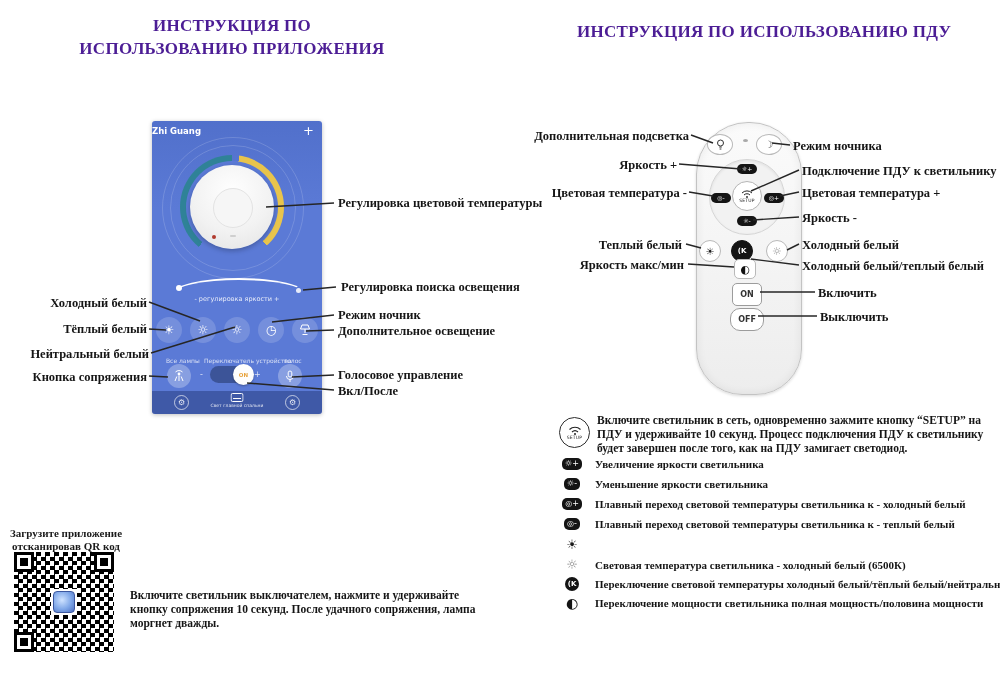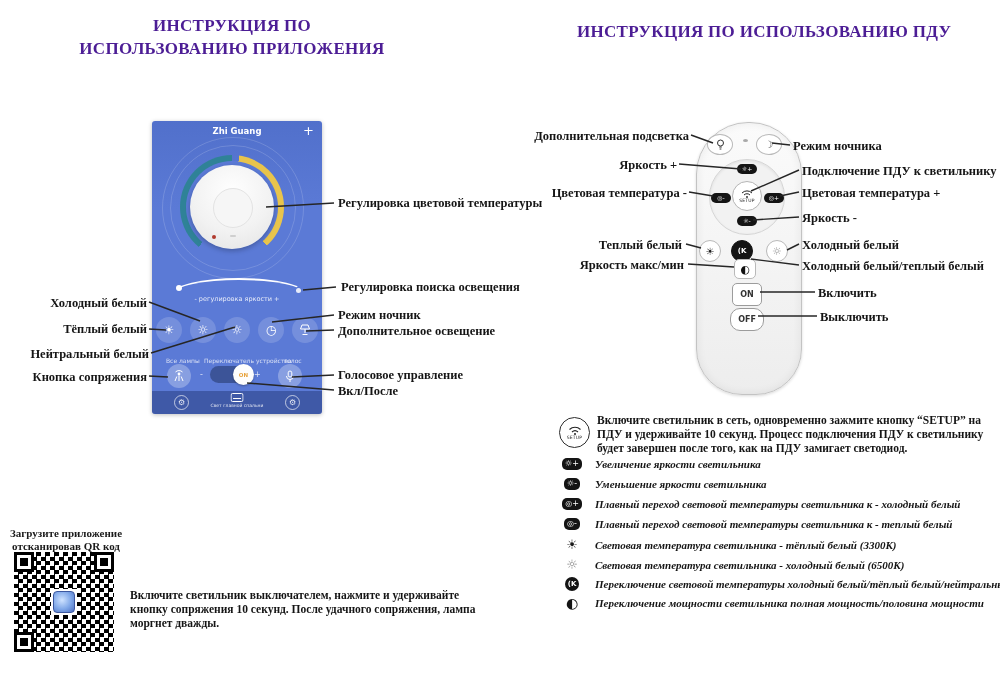--- a/index.html
+++ b/index.html
@@ -5,21 +5,21 @@
   html,body{margin:0;padding:0;background:#fff;}
   .page{position:relative;width:1000px;height:678px;background:#ffffff;overflow:hidden;
         font-family:"Liberation Serif",serif;color:#1b1b1b;}
   svg{display:block}
   .title{position:absolute;font-weight:bold;font-size:17px;letter-spacing:.3px;text-align:center;line-height:23px;color:#4c1d95;}
   .lb{position:absolute;font-weight:bold;font-size:12.5px;white-space:nowrap;color:#151515;}
   .lb.r{text-align:right;}
   
   .app{position:absolute;left:152px;top:121px;width:170px;height:293px;border-radius:3px;overflow:hidden;
        background:linear-gradient(180deg,#5170cb 0%,#5b7ad6 30%,#5b7ad6 100%);box-shadow:0 1px 4px rgba(0,0,0,.25);}
-  .app-header{position:absolute;left:0;top:0;width:100%;height:20px;display:flex;align-items:center;justify-content:center;}
+  .app-header{position:absolute;left:0;top:0;width:100%;height:20px;display:flex;align-items:center;justify-content:flex-start;}
   .app-title{color:#fff;font-family:"DejaVu Sans",sans-serif;font-size:8.5px;font-weight:bold;}
   .app-add{position:absolute;right:8px;top:2px;color:#fff;font-size:13px;font-family:"DejaVu Sans",sans-serif;}
   .glow{position:absolute;border:1px solid rgba(255,255,255,.16);border-radius:50%;}
   .ring{position:absolute;left:28px;top:34px;width:104px;height:104px;border-radius:50%;
         background:conic-gradient(from 8deg,#e8c44c 0deg 130deg,rgba(0,0,0,0) 130deg 212deg,#2f8297 212deg 352deg,rgba(0,0,0,0) 352deg 360deg);}
   .ring-hole{position:absolute;left:6px;top:6px;width:92px;height:92px;border-radius:50%;background:#5b7ad6;}
   .knob{position:absolute;left:38px;top:44px;width:84px;height:84px;border-radius:50%;
         background:radial-gradient(circle at 50% 32%,#ffffff 0%,#f2f2f2 55%,#e2e2e2 100%);box-shadow:0 2px 5px rgba(0,0,0,.25);}
   .knob-inner{position:absolute;left:23px;top:23px;width:38px;height:38px;border-radius:50%;background:#f6f6f6;border:1px solid #e3e3e3;}
   .knob-mark{position:absolute;left:40px;bottom:12px;width:6px;height:2px;background:#cfcfcf;border-radius:1px;}
@@ -67,21 +67,21 @@
              display:flex;flex-direction:column;align-items:center;justify-content:center;background:#fff;}
   .note-text{position:absolute;left:597px;top:414px;width:392px;font-weight:bold;font-size:11.5px;line-height:13.8px;color:#151515;}
   .leg-row{position:absolute;left:560px;display:flex;align-items:center;}
   .leg-ic{width:24px;display:flex;justify-content:center;align-items:center;}
   .leg-pill{background:#141414;color:#fff;border-radius:5px;font-size:8px;padding:1px 3px;font-family:"DejaVu Sans",sans-serif;line-height:1.2;}
   .leg-sun{font-family:"DejaVu Sans",sans-serif;font-size:13px;color:#1a1a1a;}
   .leg-sun.gray{color:#8a8a8a;}
   .leg-ck{width:14px;height:14px;border-radius:50%;background:#141414;color:#fff;font-size:7px;font-weight:bold;
           display:flex;align-items:center;justify-content:center;font-family:"DejaVu Sans",sans-serif;}
   .leg-half{font-family:"DejaVu Sans",sans-serif;font-size:14px;color:#141414;line-height:1;}
-  .leg-txt{font-weight:bold;font-size:11px;white-space:nowrap;margin-left:11px;color:#151515;font-style:italic;}
+  .leg-txt{font-weight:bold;font-size:11px;white-space:nowrap;margin-left:11px;color:#151515;}
   
   .qr-caption{position:absolute;left:6px;top:527px;width:120px;text-align:center;font-weight:bold;font-size:11px;line-height:12.5px;}
   .qr{position:absolute;left:14px;top:552px;width:100px;height:100px;
       background:repeating-conic-gradient(#000 0% 25%,#fff 0% 50%);background-size:9px 9px;}
   .finder{position:absolute;width:20px;height:20px;background:#fff;border:3px solid #000;box-sizing:border-box;
           display:flex;align-items:center;justify-content:center;}
   .finder::after{content:"";width:8px;height:8px;background:#000;}
   .qr-app{position:absolute;left:37px;top:37px;width:26px;height:26px;background:#fff;display:flex;align-items:center;justify-content:center;}
   .qr-app-inner{width:20px;height:20px;border-radius:4px;background:radial-gradient(circle at 40% 40%,#cfe3ff,#7fa7e8 55%,#4d6fc0);border:1px solid #3c58a0;}
   .qr-para{position:absolute;left:130px;width:350px;font-weight:bold;font-size:11.5px;line-height:13.8px;color:#151515;}
@@ -280,21 +280,20 @@
   <div class="leg-row" style="top:518px;">
     <span class="leg-ic">
         <span class="leg-pill">◎-</span>
       </span>
     <span class="leg-txt">Плавный переход световой температуры светильника к - теплый белый</span>
   </div>
   <div class="leg-row" style="top:537px;">
     <span class="leg-ic">
         <span class="leg-sun">☀</span>
       </span>
-    <span class="leg-txt">Световая температура светильника - тёплый белый (3300К)</span>
   </div>
   <div class="leg-row" style="top:557px;">
     <span class="leg-ic">
         <span class="leg-sun gray">☼</span>
       </span>
     <span class="leg-txt">Световая температура светильника - холодный белый (6500К)</span>
   </div>
   <div class="leg-row" style="top:577px;">
     <span class="leg-ic">
         <span class="leg-ck">(K</span>

